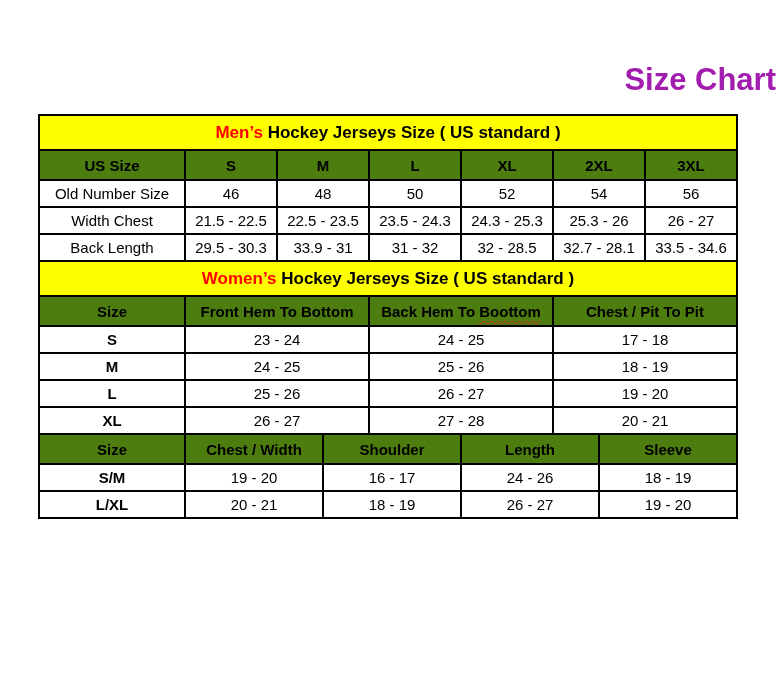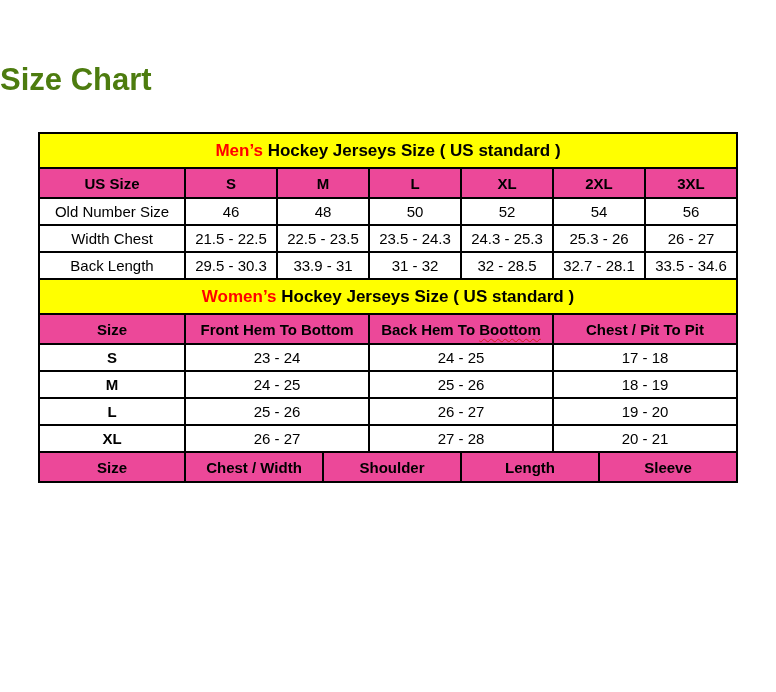--- a/index.html
+++ b/index.html
@@ -11,29 +11,29 @@
   .page {
     position: relative;
     width: 776px;
     height: 692px;
     background: #ffffff;
     overflow: hidden;
   }
   .page-title {
     margin: 0;
     padding-top: 60px;
-    text-align: left;
-    color: #4d7c0f;
+    text-align: right;
+    color: #a21caf;
     font-size: 31px;
     line-height: 40px;
     font-weight: bold;
     letter-spacing: 0px;
   }
   .tables-wrap {
-    margin-top: 32px;
+    margin-top: 14px;
   }
   table.size-table {
     border-collapse: collapse;
     table-layout: fixed;
     width: 700px;
     margin: 0 auto;
     color: #000000;
   }
   table.size-table + table.size-table {
     margin-top: -2px;
@@ -53,21 +53,21 @@
     font-size: 17px;
     font-weight: bold;
   }
   .accent-red {
     color: #ff0000;
   }
   tr.hdr th {
     height: 28px;
     font-size: 15px;
     font-weight: bold;
-    background: #ec4899;
+    background: #4d7c0f;
   }
   tbody td {
     height: 25px;
     font-size: 15px;
     font-weight: normal;
     background: #ffffff;
   }
   td.rlabel { font-weight: normal; }
   table.bold-labels td.rlabel { font-weight: bold; }
   col.c-label { width: 146px; }
@@ -200,17 +200,31 @@
       <thead>
         <tr class="hdr">
           <th>Size</th>
           <th>Chest / Width</th>
           <th>Shoulder</th>
           <th>Length</th>
           <th>Sleeve</th>
         </tr>
       </thead>
       <tbody>
+        <tr>
+          <td class="rlabel">S/M</td>
+          <td>19 - 20</td>
+          <td>16 - 17</td>
+          <td>24 - 26</td>
+          <td>18 - 19</td>
+        </tr>
+        <tr>
+          <td class="rlabel">L/XL</td>
+          <td>20 - 21</td>
+          <td>18 - 19</td>
+          <td>26 - 27</td>
+          <td>19 - 20</td>
+        </tr>
       </tbody>
     </table>
 
   </div>
 </div>
 
 </body></html>

